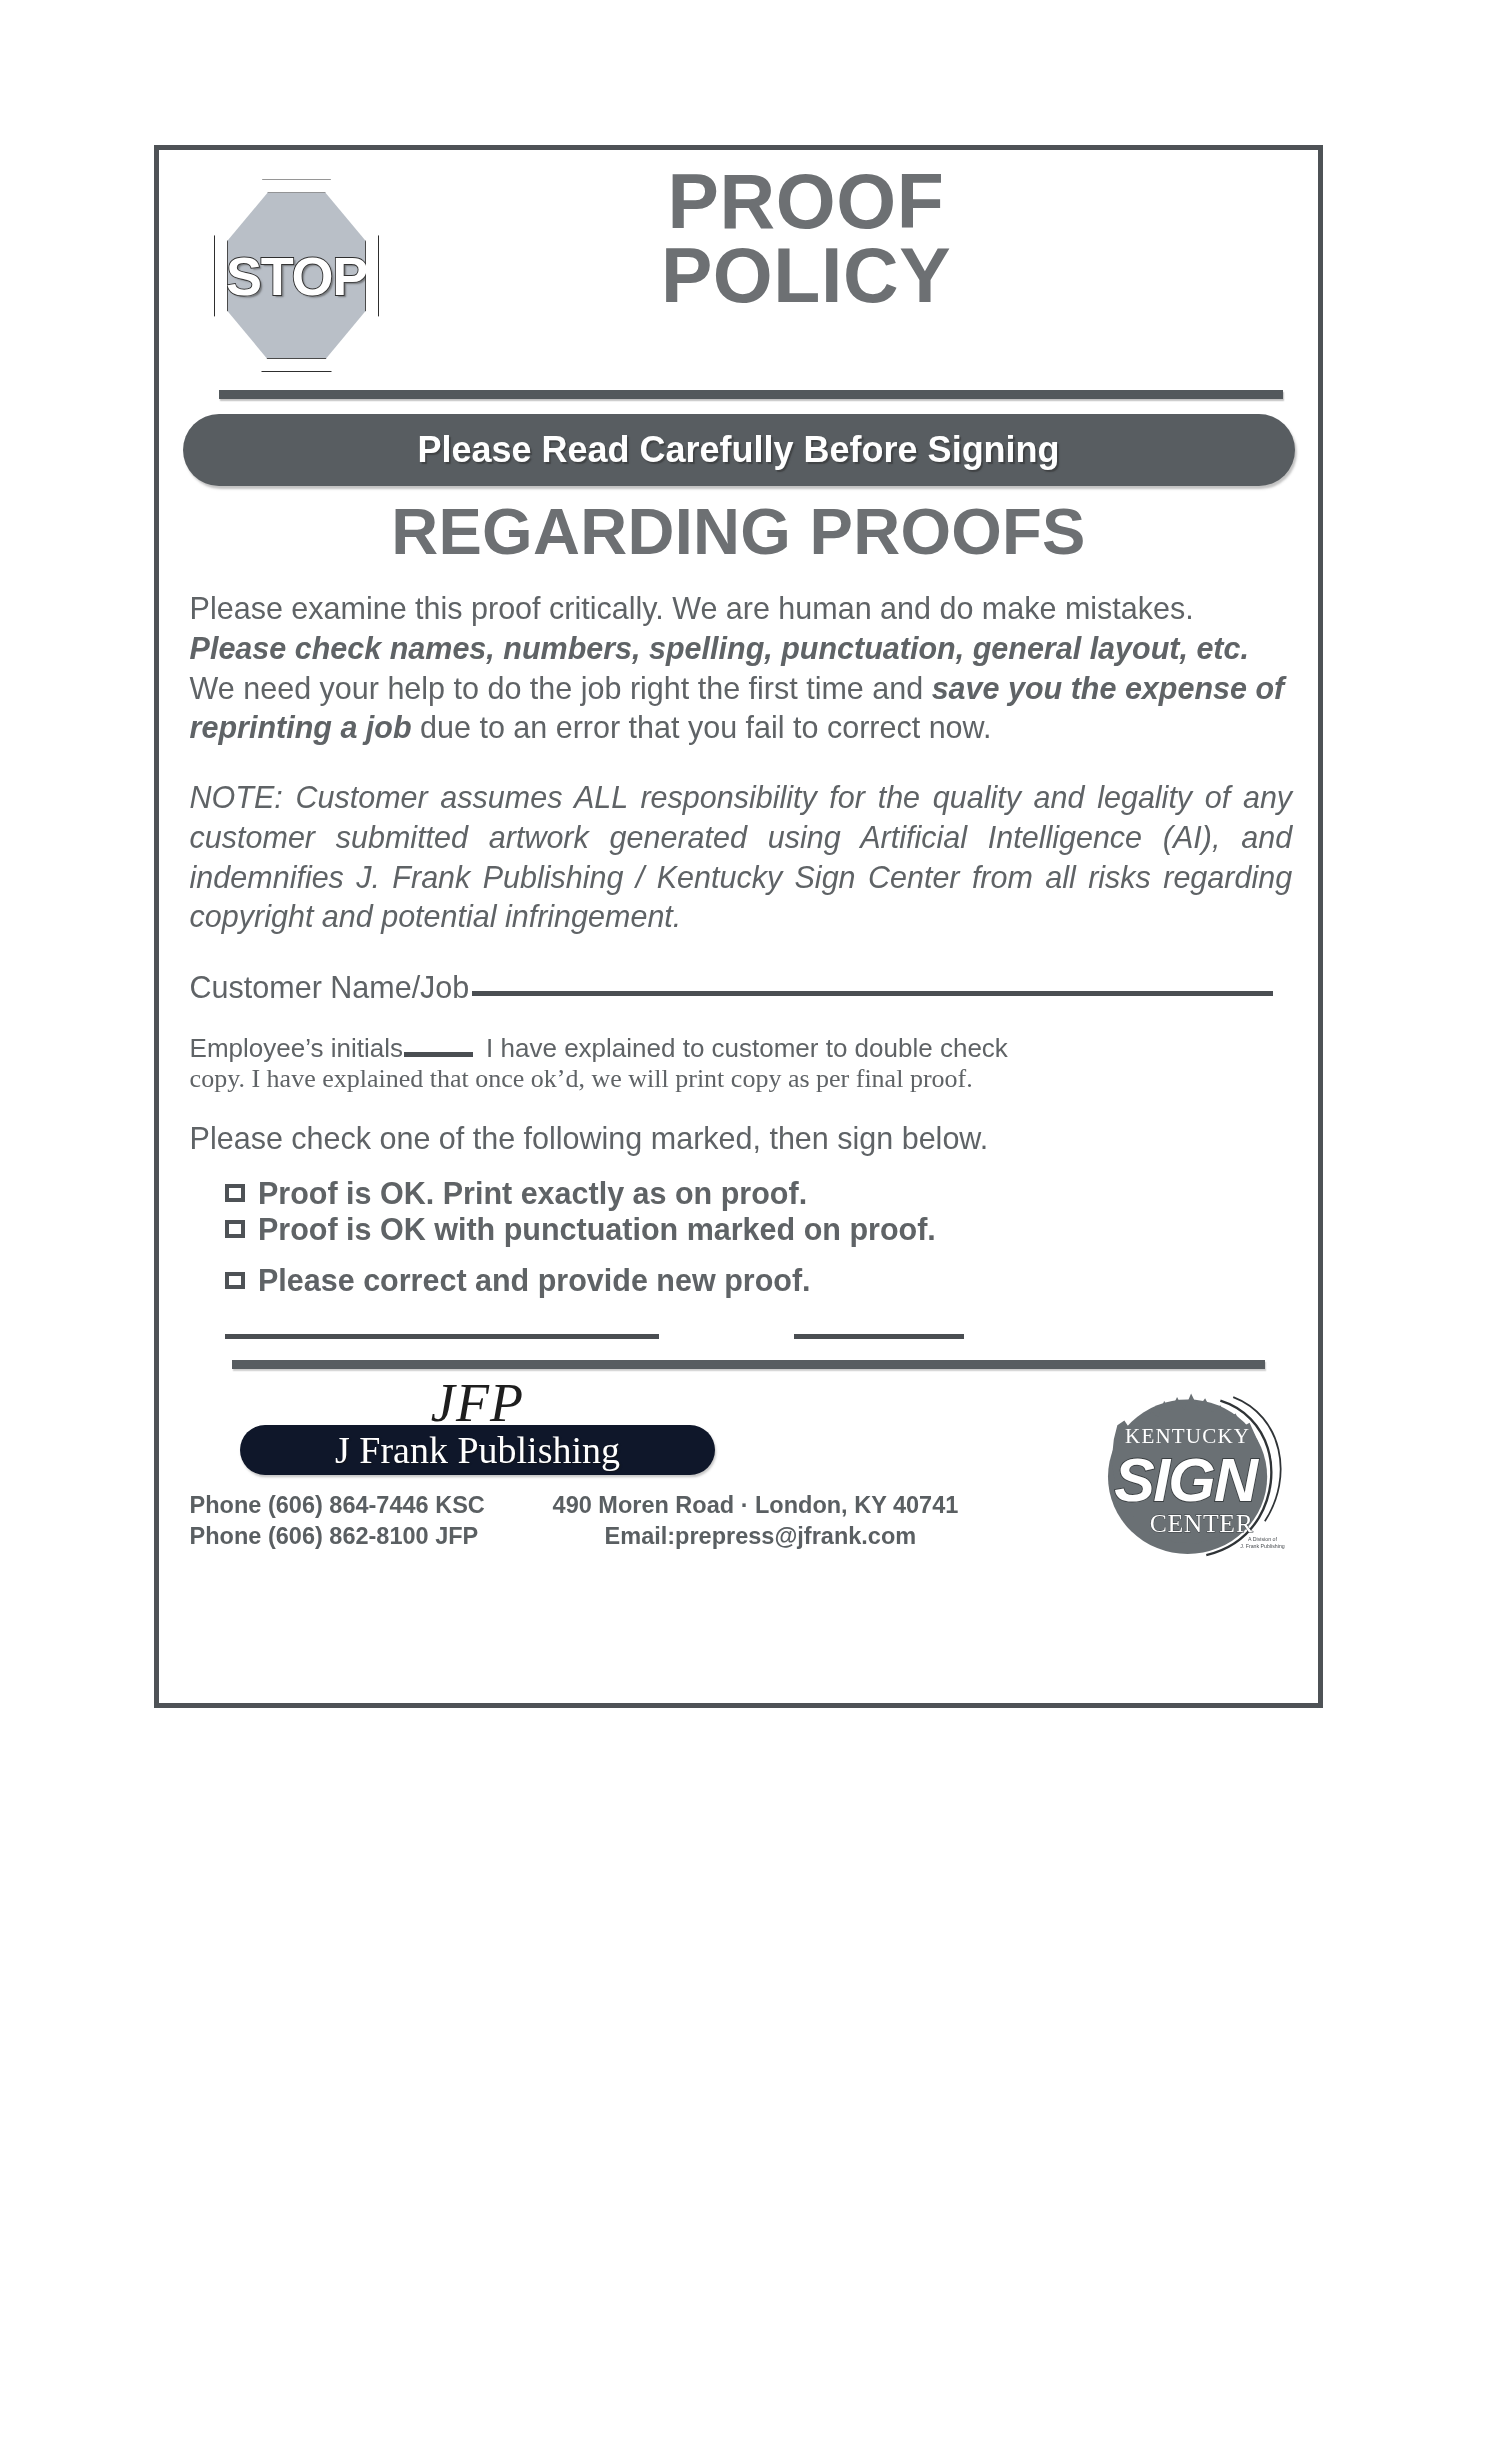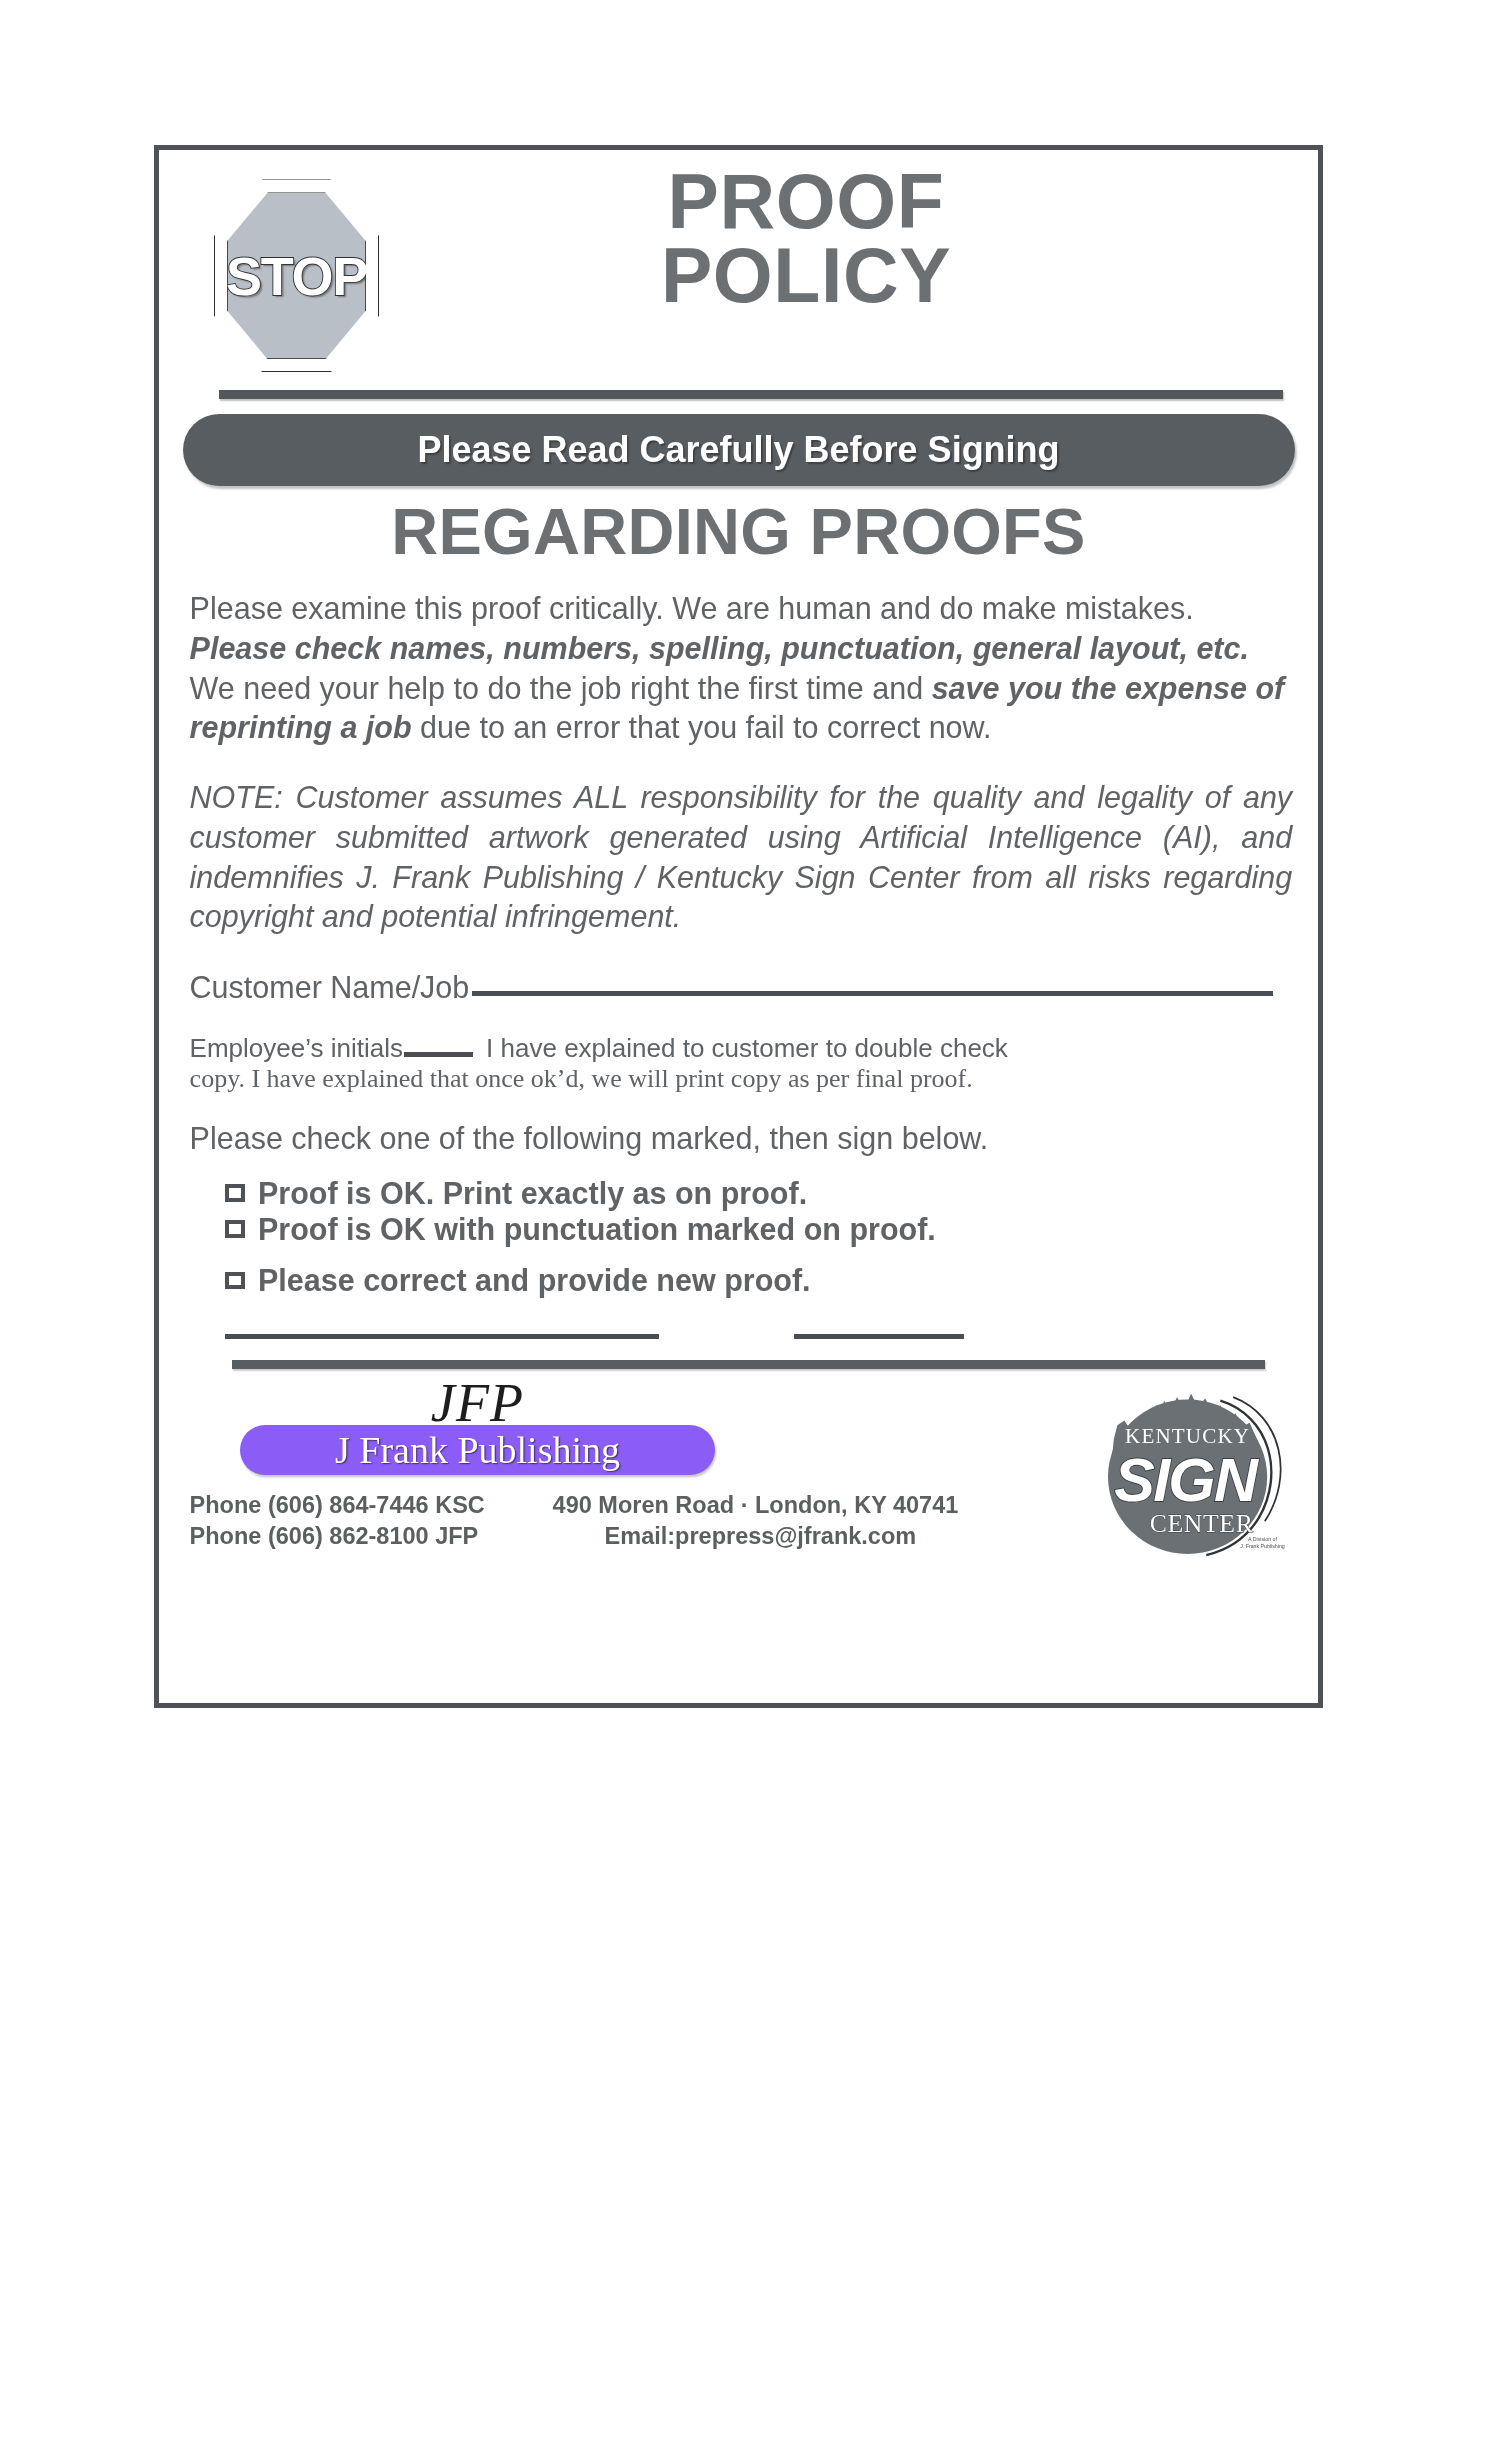--- a/index.html
+++ b/index.html
@@ -311,21 +311,21 @@
     font-style: italic;
     font-size: 54px;
     color: #1e1e1e;
     line-height: 0.94;
     letter-spacing: 1.2px;
   }
   .jfp-pill {
     margin-top: -3.5px;
     height: 50px;
     border-radius: 26px;
-    background: #8b5cf6;
+    background: #0f172a;
     display: flex;
     align-items: center;
     justify-content: center;
     box-shadow: 1.2px 2.3px 2.3px rgba(130,130,130,.45);
   }
   .jfp-pill-text {
     font-family: "Liberation Serif", serif;
     font-size: 38px;
     color: #ffffff;
     letter-spacing: 0px;

